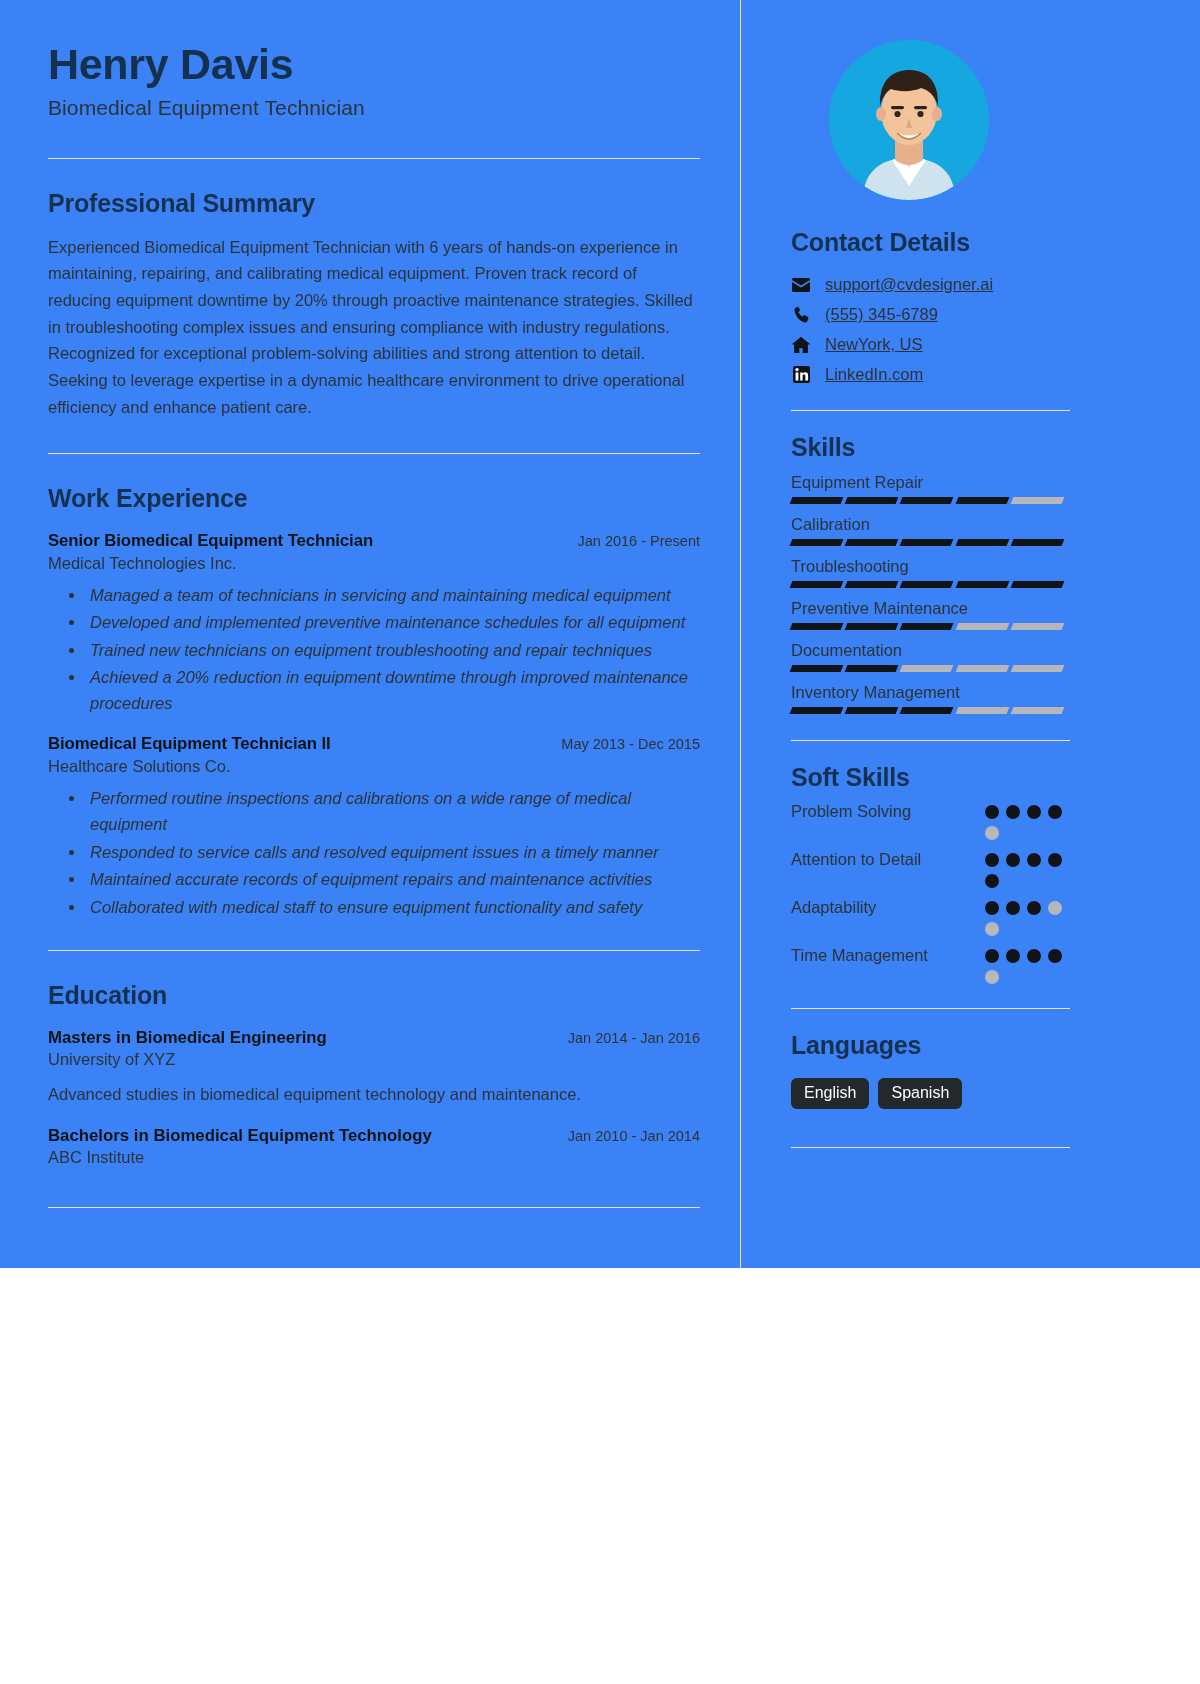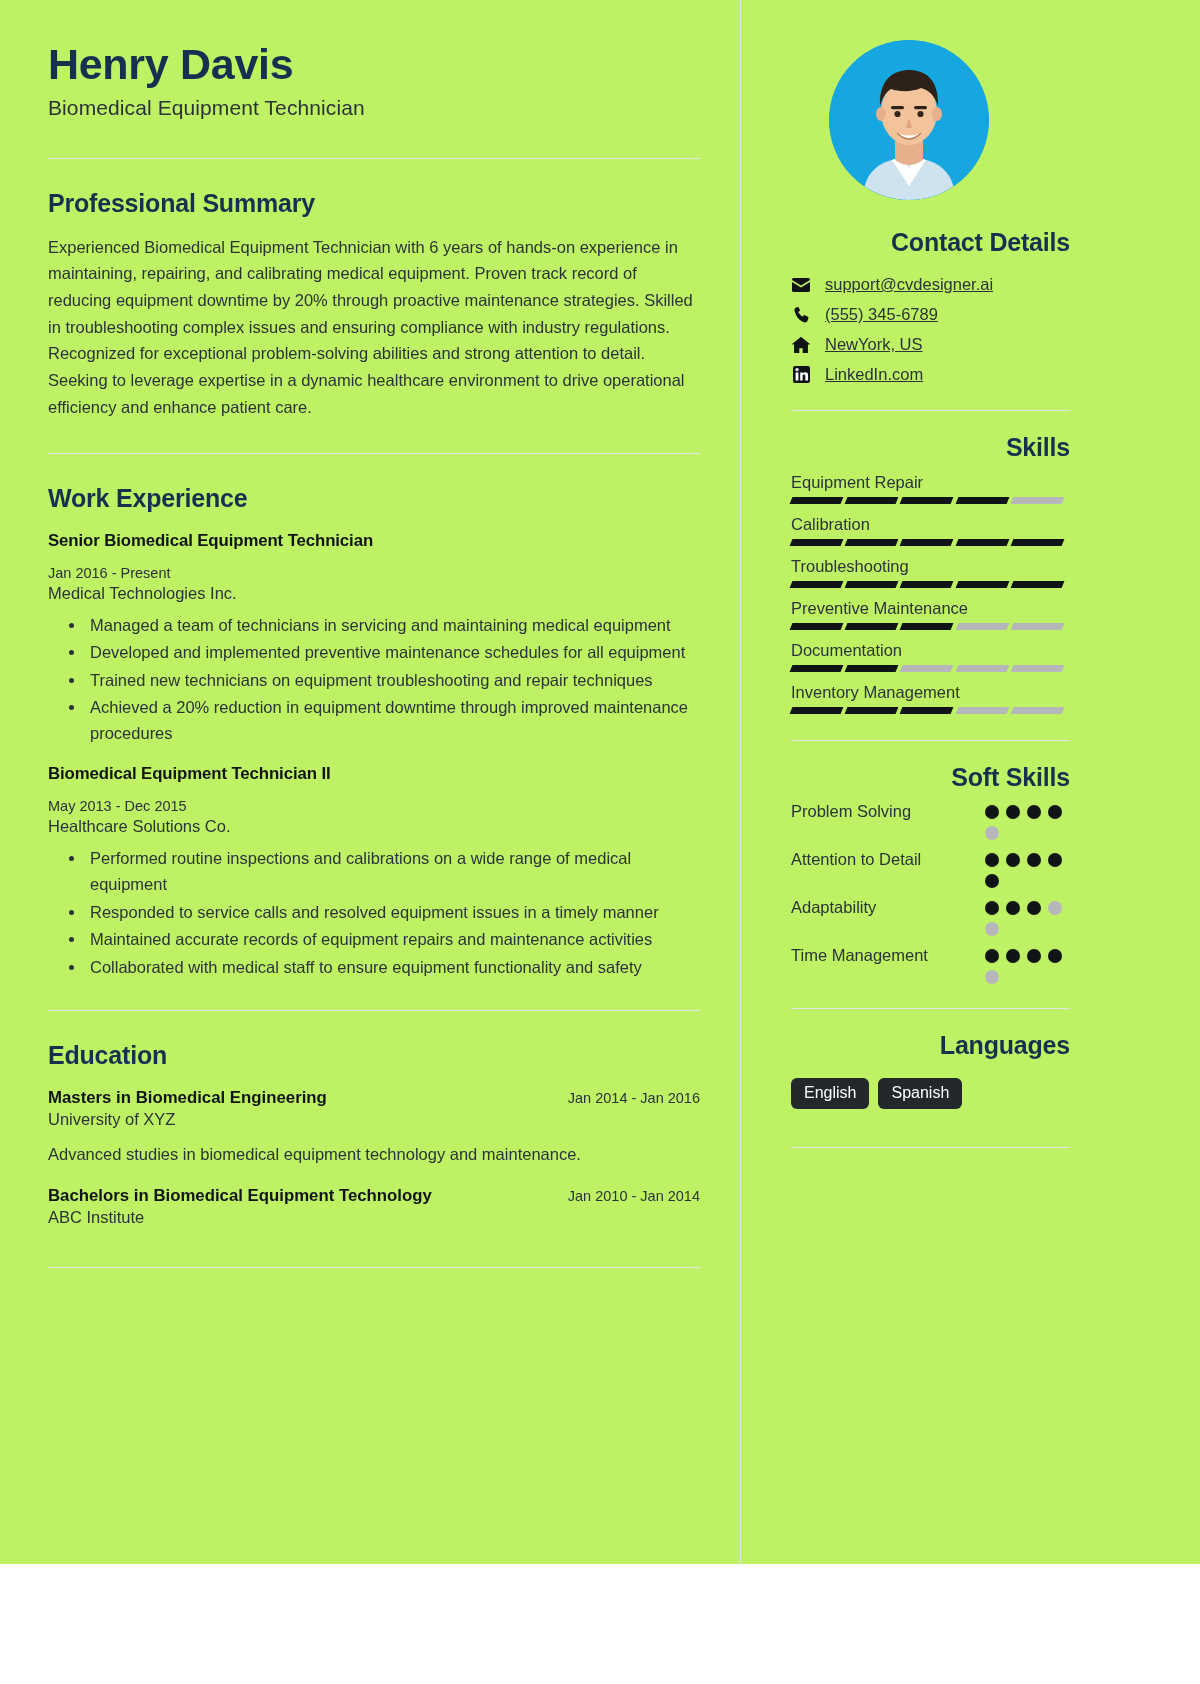--- a/index.html
+++ b/index.html
@@ -6,23 +6,23 @@
   html, body {
     width: 1200px;
     height: 1684px;
     background: #ffffff;
     font-family: "Liberation Sans", sans-serif;
     color: #22292f;
   }
   .page {
     position: relative;
     width: 1200px;
-    height: 1564px;
-    display: flex;
-    background: #bef264;
+    height: 1268px;
+    display: flex;
+    background: #3b82f6;
   }
   
   .left-col {
     width: 740px;
     padding: 42px 40px 0 48px;
   }
   .name {
     font-size: 43px;
     font-weight: 700;
     color: #16314f;
@@ -52,21 +52,20 @@
     font-size: 16.5px;
     line-height: 1.62;
     color: #2c3338;
   }
   .job-block { margin-top: 18px; }
   .job-head {
     display: flex;
     justify-content: space-between;
     align-items: baseline;
     gap: 14px;
-    flex-direction: column;
   }
   .job-role {
     font-size: 16.8px;
     font-weight: 700;
     color: #111417;
     letter-spacing: -0.1px;
   }
   .job-date {
     font-size: 14.5px;
     color: #2c3338;
@@ -74,20 +73,21 @@
     flex-shrink: 0;
   }
   .job-company {
     font-size: 16.5px;
     color: #2c3338;
     margin-top: 3px;
   }
   ul.bullets {
     margin: 10px 0 0 0;
     padding-left: 38px;
+    font-style: italic;
   }
   ul.bullets li {
     font-size: 16.5px;
     line-height: 1.55;
     color: #2c3338;
     margin-bottom: 2px;
     padding-left: 4px;
   }
   .edu-block { margin-top: 18px; }
   .edu-head {
@@ -143,21 +143,20 @@
     overflow: hidden;
     position: relative;
     background: #16a7e0;
     flex-shrink: 0;
   }
   .side-title {
     font-size: 25px;
     font-weight: 700;
     color: #16314f;
     letter-spacing: -0.2px;
-    text-align: right;
   }
   .side-hr {
     border: 0;
     border-top: 1px solid #e2e4e6;
     margin: 26px 0 0 0;
   }
   .contact-list { margin-top: 18px; }
   .contact-row {
     display: flex;
     align-items: center;

